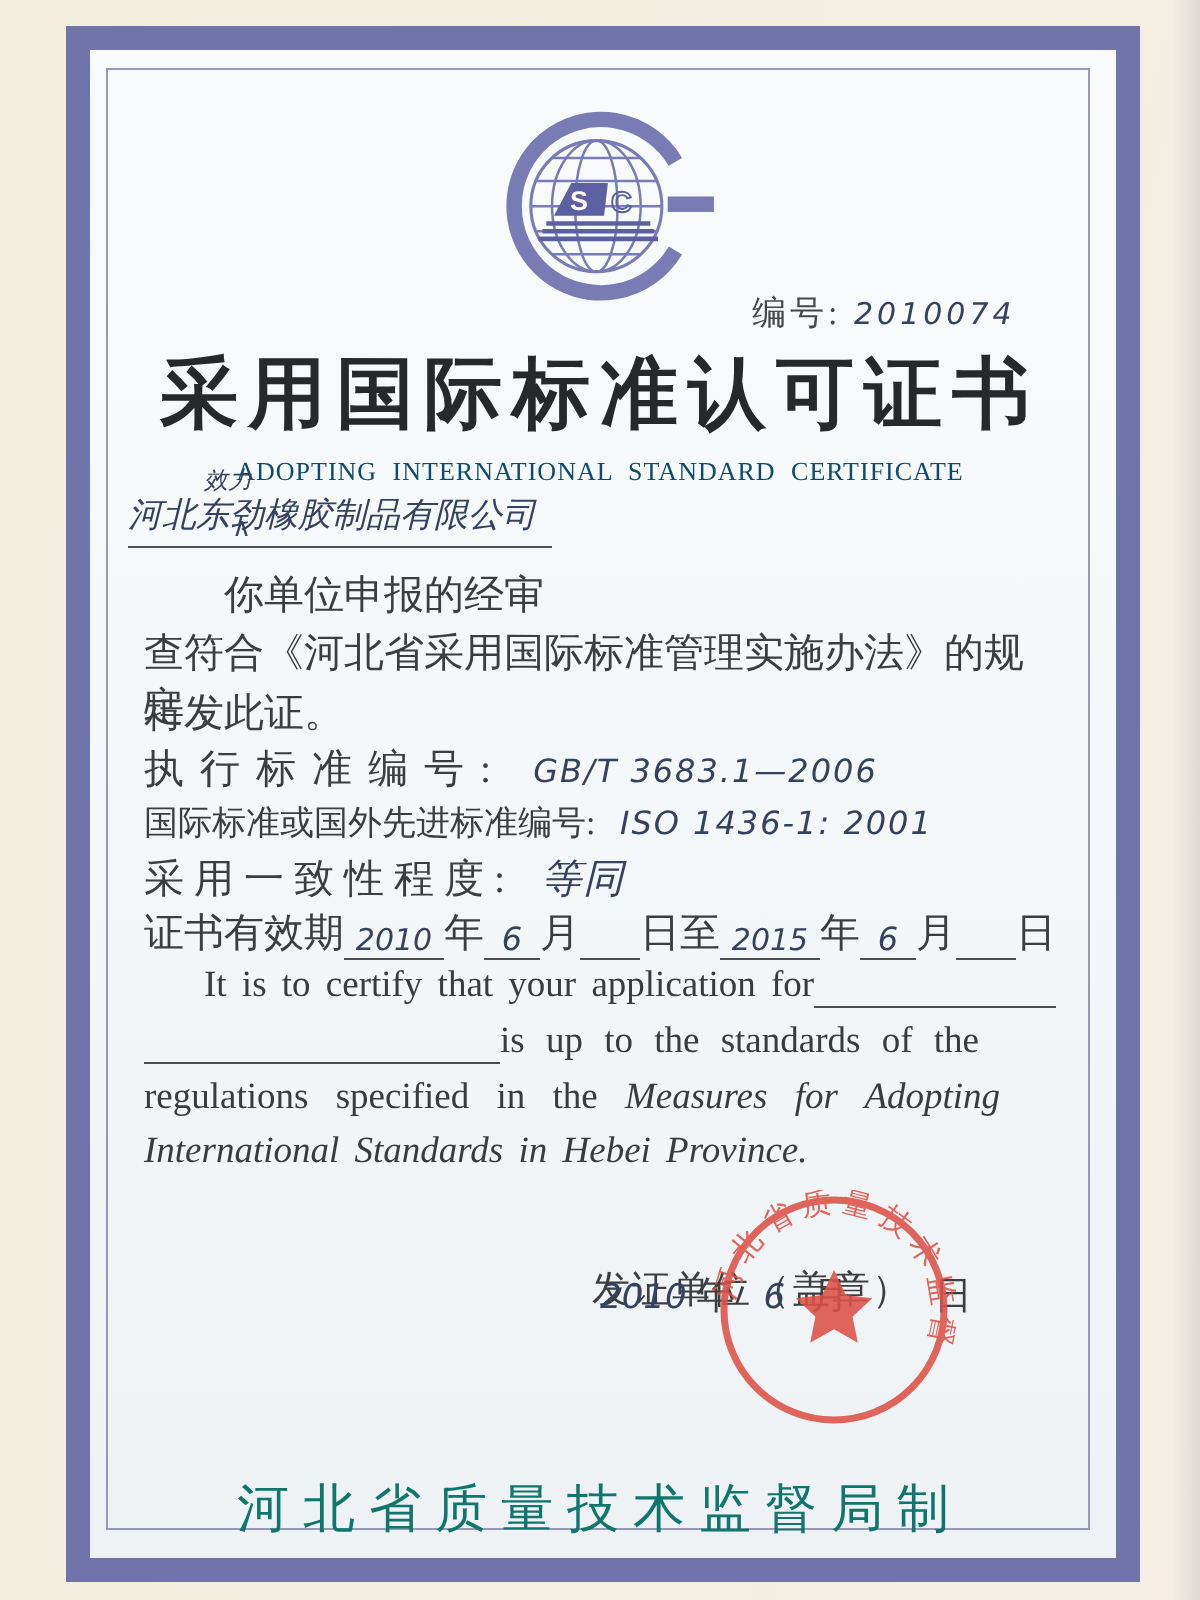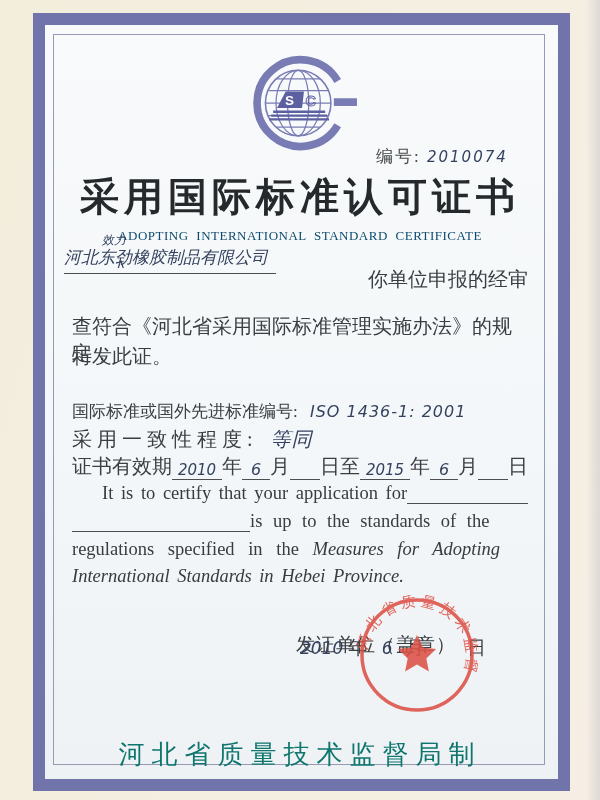--- a/index.html
+++ b/index.html
@@ -24,21 +24,21 @@
   .serial{left:376px;top:145px;font-size:17px;letter-spacing:2px;color:#46494c;}
   .title{left:0;top:170px;width:600px;text-align:center;font-size:39px;font-weight:bold;
          letter-spacing:5px;color:#26292c;font-family:Liberation Mono, monospace;}
   .subtitle{left:0;top:228px;width:600px;text-align:center;font-size:13px;
             letter-spacing:0.5px;word-spacing:4px;color:#0c4a6e;}
   .company-row{left:64px;top:246px;width:212px;height:27px;
                border-bottom:1.5px solid #4c4f52;font-size:17px;}
   .insert-note{left:102px;top:232px;font-size:12px;}
   .insert-caret{left:116px;top:256px;font-size:13px;color:#35425f;}
   .para{left:72px;width:456px;font-size:20px;color:#3a3e41;}
-  .para1{top:266px;display:flex;align-items:flex-end;justify-content:flex-end;}
+  .para1{top:284px;display:flex;align-items:flex-end;}
   .para1 .prefix{margin-left:40px;white-space:nowrap;}
   .para1 .product{flex:1;border-bottom:1.5px solid #4c4f52;text-align:center;
                   font-size:14px;white-space:nowrap;margin:0 4px;}
   .para1 .suffix{white-space:nowrap;}
   .para2{top:313px;}
   .para3{top:343px;}
   .field{left:72px;width:456px;font-size:20px;color:#3a3e41;}
   .exec{top:371px;}
   .exec .lbl{letter-spacing:8px;}
   .intl{top:400px;font-size:17px;}
@@ -114,20 +114,24 @@
     <span class="hw">河北东劲橡胶制品有限公司</span>
   </div>
 
   <div class="abs para para1">
     <span class="prefix">你单位申报的</span>
     <span class="suffix">经审</span>
   </div>
   <div class="abs para para2">查符合《河北省采用国际标准管理实施办法》的规定，</div>
   <div class="abs para para3">特发此证。</div>
 
+  <div class="abs field exec">
+    <span class="lbl">执行标准编号:</span>
+    <span class="hw fval">GB/T 3683.1—2006</span>
+  </div>
   <div class="abs field intl">
     <span class="lbl">国际标准或国外先进标准编号:</span>
     <span class="hw fval">ISO 1436-1: 2001</span>
   </div>
   <div class="abs field degree">
     <span class="lbl">采用一致性程度:</span>
     <span class="hw fval">等同</span>
   </div>
 
   <div class="abs field validity">

